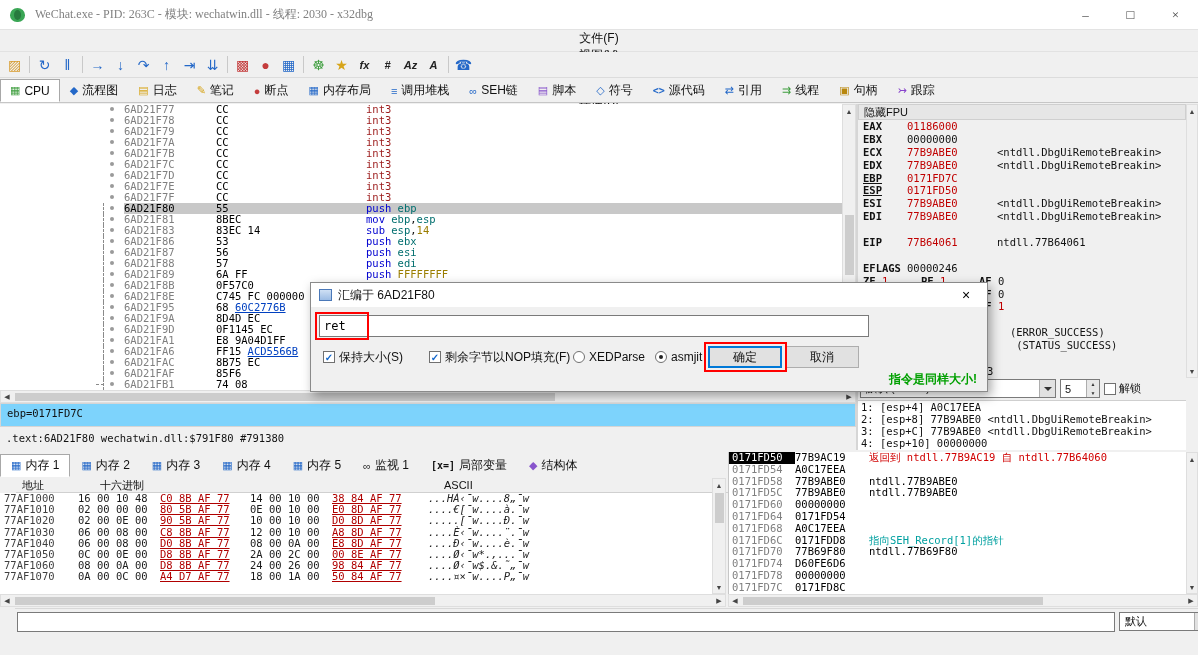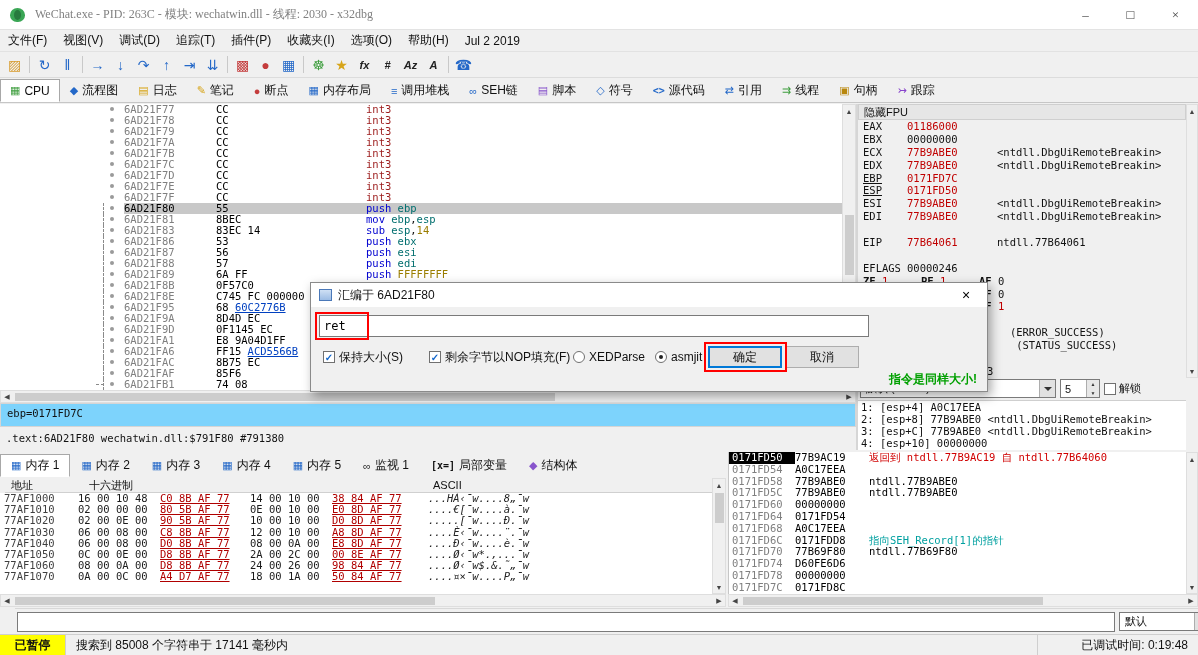--- a/index.html
+++ b/index.html
@@ -8,21 +8,21 @@
 
 
 #titlebar{position:absolute;left:0;top:0;width:100%;height:30px;background:#fff;border-bottom:1px solid #e3e3e3;display:flex;align-items:center;font-family:Liberation Serif, serif;}
 #bug{width:15px;height:14px;margin-left:10px;background:#3aa655;border-radius:50% 50% 46% 46%;position:relative;flex:none;}
 #bug:before{content:"";position:absolute;left:4px;top:2px;width:7px;height:10px;border-radius:50%;background:#277a3e;}
 #title-text{margin-left:10px;color:#808080;font-size:12px;white-space:nowrap;}
 #win-controls{margin-left:auto;display:flex;height:100%;}
 .wc{width:45px;height:100%;display:flex;align-items:center;justify-content:center;color:#404040;font-size:13px;}
 
 
-#menubar{position:absolute;left:0;top:30px;width:100%;height:22px;background:#f0f0f0;display:flex;align-items:center;border-bottom:1px solid #e2e2e2;}
+#menubar{position:absolute;left:0;top:30px;width:100%;height:22px;background:#f0f0f0;display:flex;align-items:center;border-bottom:1px solid #e2e2e2;flex-direction:column;}
 .menu-item{padding:0 8px;color:#111;white-space:nowrap;}
 
 
 #toolbar{position:absolute;left:0;top:52px;width:100%;height:26px;background:#f0f0f0;display:flex;align-items:center;padding-left:3px;border-bottom:1px solid #dcdcdc;}
 .tb-btn{width:23px;height:21px;display:flex;align-items:center;justify-content:center;font-size:14px;flex:none;}
 .tb-btn.txt{font-size:11px;font-weight:bold;font-style:italic;}
 .tb-sep{width:1px;height:17px;background:#c9c9c9;margin:0 3px;flex:none;}
 
 
 #viewtabs{position:absolute;left:0;top:78px;width:100%;height:25px;background:#f0f0f0;display:flex;align-items:flex-end;border-bottom:1px solid #c6c6c6;}
@@ -65,21 +65,21 @@
 #info1{position:absolute;left:0;top:403px;width:856px;height:24px;background:#7dd3fc;border:1px solid #d5d5d5;font-family:"DejaVu Sans Mono",monospace;font-size:10.5px;padding:3px 6px;}
 #info2{position:absolute;left:0;top:428px;width:856px;height:22px;background:#f0f0f0;font-family:"DejaVu Sans Mono",monospace;font-size:10.5px;padding:4px 6px;}
 
 
 #split-v{position:absolute;left:856px;top:104px;width:2px;height:346px;background:#d6d6d6;}
 
 
 #regs{position:absolute;left:858px;top:104px;width:328px;height:274px;background:#f0f0f0;overflow:hidden;font-family:"DejaVu Sans Mono",monospace;font-size:10.5px;}
 #regs-header{height:16px;background:#e6e6e6;border:1px solid #cfcfcf;font-family:"Liberation Sans",sans-serif;font-size:11px;display:flex;align-items:center;padding-left:5px;}
 .rrow{height:12.9px;line-height:12.9px;display:flex;white-space:pre;padding-left:5px;}
-.r-lbl{min-width:44px;font-weight:normal;}
+.r-lbl{min-width:44px;font-weight:bold;}
 .r-lbl.u{text-decoration:underline;}
 .r-val{min-width:78px;}
 .chg{color:#c00000;}
 .r-extra{margin-left:12px;}
 .flagseg{min-width:58px;}
 .flagseg .fl{font-weight:bold;}
 .segseg{min-width:86px;}
 
 
 #callconv{position:absolute;left:858px;top:378px;width:328px;height:21px;background:#f0f0f0;display:flex;align-items:center;gap:4px;padding:0 2px;}
@@ -95,21 +95,21 @@
 .cbx.on:after{content:"✓";}
 #args{position:absolute;left:858px;top:400px;width:328px;height:50px;background:#fff;border-top:1px solid #cfcfcf;overflow:hidden;font-family:"DejaVu Sans Mono",monospace;font-size:10.5px;}
 .arow{height:12px;line-height:12px;white-space:pre;padding-left:3px;}
 
 
 #btabs{position:absolute;left:0;top:452px;width:728px;height:25px;background:#f0f0f0;display:flex;align-items:flex-end;}
 .btab{height:23px;display:flex;align-items:center;gap:4px;padding:0 10px;border:1px solid transparent;white-space:nowrap;}
 .btab.active{background:#fff;border-color:#a8a8a8;border-bottom-color:#fff;}
 
 
-#dump-head{position:absolute;left:5px;top:478px;width:712px;height:15px;background:#f0f0f0;border-bottom:1px solid #d0d0d0;font-size:11px;display:flex;align-items:center;}
+#dump-head{position:absolute;left:16px;top:478px;width:712px;height:15px;background:#f0f0f0;border-bottom:1px solid #d0d0d0;font-size:11px;display:flex;align-items:center;}
 #dump-head .h1{width:84px;padding-left:6px;}
 #dump-head .h2{width:344px;}
 #dump{position:absolute;left:0;top:493px;width:712px;height:101px;background:#fff;overflow:hidden;font-family:"DejaVu Sans Mono",monospace;font-size:10.5px;}
 .mrow{height:11.2px;line-height:11.2px;display:flex;white-space:pre;}
 .m-addr{width:78px;padding-left:4px;color:#3f3f3f;flex:none;}
 .m-g{width:82px;flex:none;color:#1a1a1a;}
 .m-g.r{color:#b00000;text-decoration:underline;}
 .m-g2{margin-left:8px;}
 .m-ascii{margin-left:14px;color:#222;font-style:italic;}
 
@@ -461,25 +461,20 @@
   <div id="cmdbar">
     <input id="cmd-input" value="" style="">
     <div class="combo" id="cmd-combo">
       <span>默认</span>
       <span class="arrowbox">
           <span class="caret"></span>
         </span>
     </div>
   </div>
 
-  <div id="statusbar">
-    <div id="st-state">已暂停</div>
-    <div id="st-msg">搜索到 85008 个字符串于 17141 毫秒内</div>
-    <div id="st-time">已调试时间: 0:19:48</div>
-  </div>
 
   <div id="dlg">
     <div id="dlg-title">
       <span id="dlg-icon"></span>
       <span>汇编于 6AD21F80</span>
       <span id="dlg-close">×</span>
     </div>
     <input id="dlg-input" value="ret" style="">
     <div class="ann" id="ann-input"></div>
 

